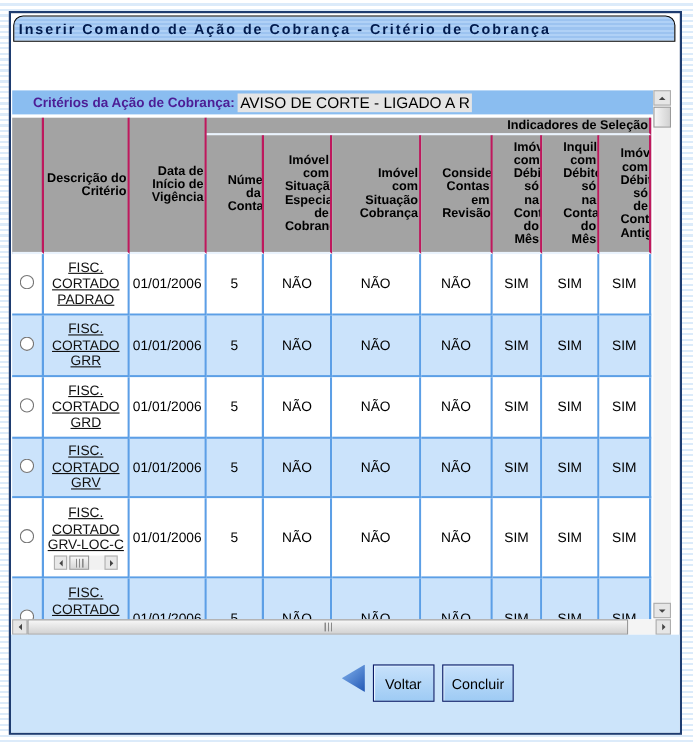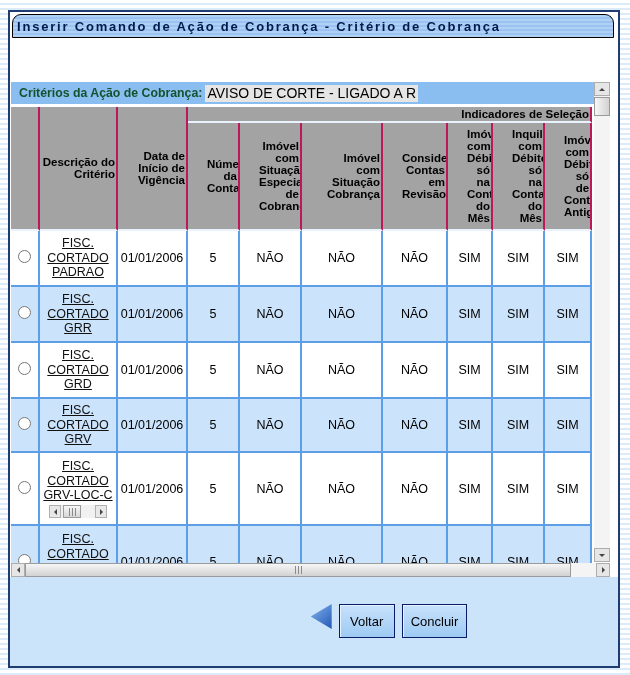--- a/index.html
+++ b/index.html
@@ -31,21 +31,21 @@
   }
   
   .viewport {
     position:absolute; left:1px; top:70px; width:583px; height:481px;
     background:#ffffff; overflow:hidden;
   }
   .criteria-bar {
     width:583px; height:22px; background:#8abdf0;
     display:flex; align-items:center; margin-bottom:3px;
   }
-  .criteria-label { font-size:12.3px; font-weight:bold; color:#14532d; padding-left:8px; white-space:nowrap; }
+  .criteria-label { font-size:12.3px; font-weight:bold; color:#4c1d95; padding-left:19px; white-space:nowrap; }
   .criteria-value {
     margin-left:3px; background:#e5e5e5; color:#000;
     font-size:14px; line-height:17px; height:17px; padding:0 2px; white-space:nowrap;
   }
   
   table.grid { border-collapse:separate; border-spacing:0; table-layout:fixed; width:581px; }
   table.grid th {
     background:#a3a3a3; color:#000; font-size:11.5px; font-weight:bold;
     border-right:2px solid #be185d; border-bottom:2px solid #eaf3fd;
     text-align:right; vertical-align:middle; padding:1px; overflow:hidden;

